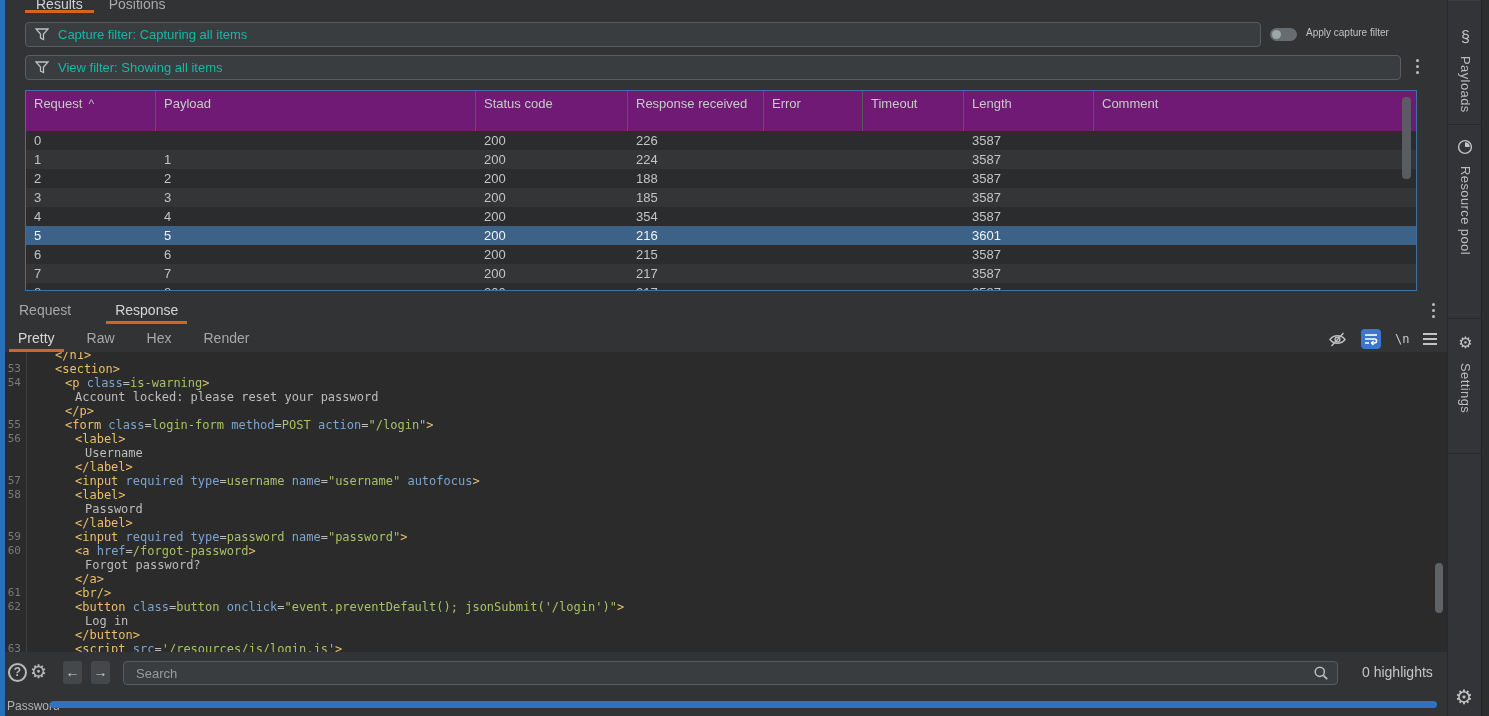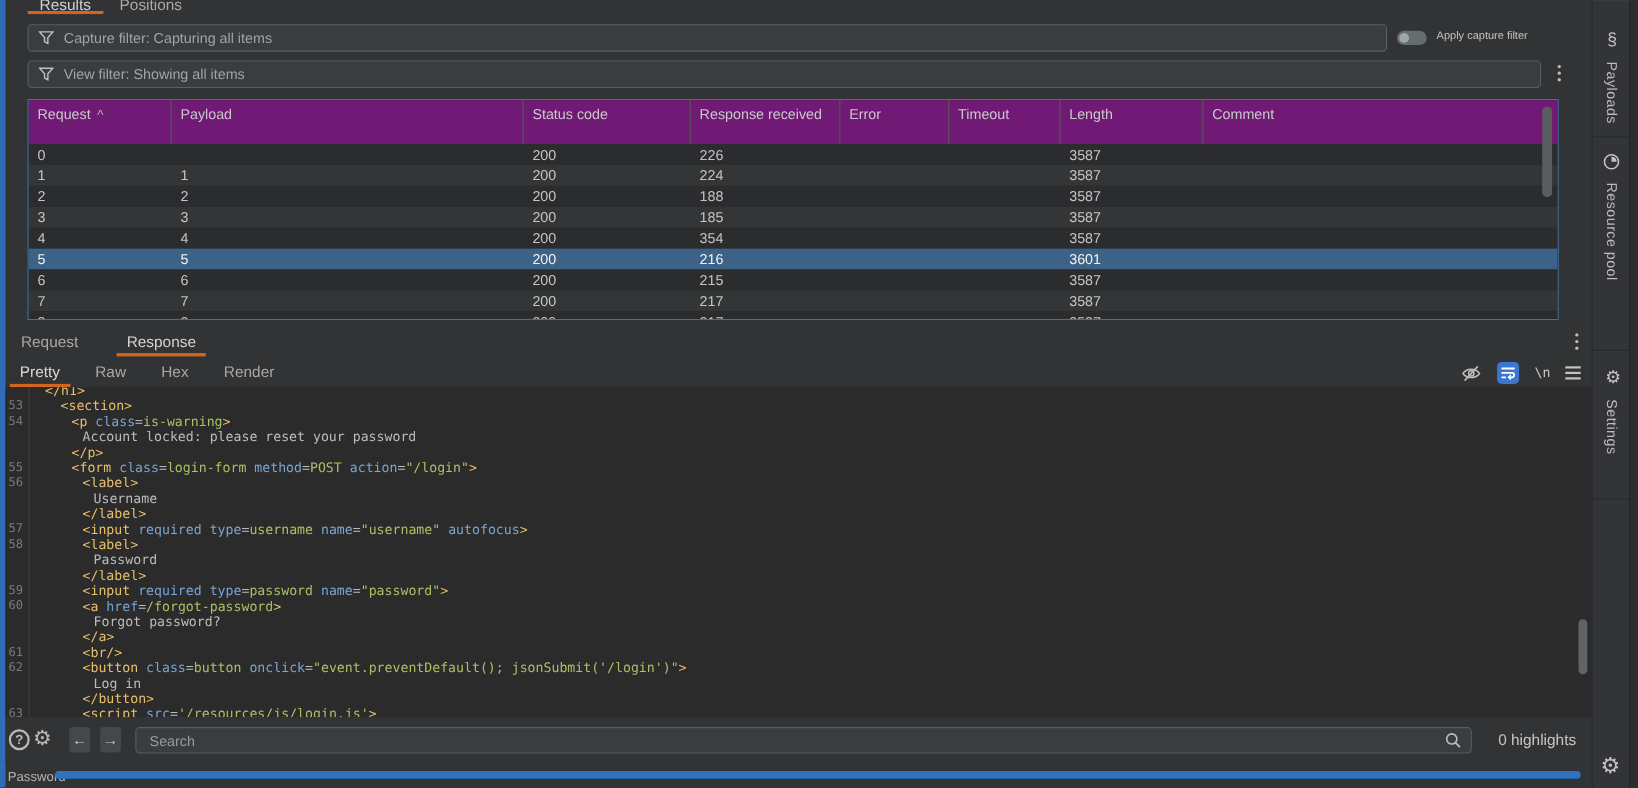--- a/index.html
+++ b/index.html
@@ -14,21 +14,21 @@
   .right-strip { left:1481px; top:0; width:8px; height:716px; background:#2c2d2f; border-left:1px solid #202224; }
 
   
   .top-tabs { left:25px; top:0; height:13px; display:flex; gap:4px; overflow:hidden; }
   .top-tab { padding:0 11px; position:relative; }
   .top-tab span { display:block; font-size:14px; line-height:20px; margin-top:-6px; color:#a9a9a9; }
   .top-tab.selected span { color:#d3d3d3; }
   .top-tab.selected { border-bottom:3px solid #d3651f; }
 
   
-  .filter-bar { left:25px; height:25px; background:#3a3d3f; border:1px solid #5a5e61; border-radius:4px; display:flex; align-items:center; padding-left:9px; gap:9px; font-size:13px; color:#a3a3a3; }
+  .filter-bar { left:25px; height:25px; background:#3a3d3f; border:1px solid #5a5e61; border-radius:4px; display:flex; align-items:center; padding-left:9px; gap:9px; font-size:13px; color:#14b8a6; }
   .capture-bar { top:22px; width:1236px; }
   .view-bar { top:55px; width:1376px; }
   .funnel { width:14px; height:13px; }
 
   .toggle { left:1270px; top:28px; width:27px; height:13px; border-radius:7px; background:#666d70; }
   .toggle .knob { position:absolute; left:2px; top:2px; width:9px; height:9px; border-radius:50%; background:#9da6a9; }
   .toggle-label { left:1306px; top:27px; font-size:10px; color:#c3c3c3; }
 
   .kebab { display:flex; flex-direction:column; gap:3px; align-items:center; width:10px; }
   .kebab i { width:3px; height:3px; border-radius:50%; background:#bdbdbd; }
@@ -297,21 +297,21 @@
   <span class="nl-glyph">\n</span>
   <span class="burger">
       <i></i>
       <i></i>
       <i></i>
     </span>
 </div>
 
 <div class="abs code-panel">
   <div id="code-rows">
-      <div class="code-row"><span class="ln"></span><span class="ct" style="left: 36px;"><span class="c-tag">&lt;/h1&gt;</span></span></div>
+      <div class="code-row"><span class="ln"></span><span class="ct" style="left: 50px;"><span class="c-tag">&lt;/h1&gt;</span></span></div>
       <div class="code-row"><span class="ln">53</span><span class="ct" style="left: 50px;"><span class="c-tag">&lt;section&gt;</span></span></div>
       <div class="code-row"><span class="ln">54</span><span class="ct" style="left: 60px;"><span class="c-tag">&lt;p </span><span class="c-attr">class</span><span class="c-plain">=</span><span class="c-val">is-warning</span><span class="c-tag">&gt;</span></span></div>
       <div class="code-row"><span class="ln"></span><span class="ct" style="left: 70px;"><span class="c-plain">Account locked: please reset your password</span></span></div>
       <div class="code-row"><span class="ln"></span><span class="ct" style="left: 60px;"><span class="c-tag">&lt;/p&gt;</span></span></div>
       <div class="code-row"><span class="ln">55</span><span class="ct" style="left: 60px;"><span class="c-tag">&lt;form </span><span class="c-attr">class</span><span class="c-plain">=</span><span class="c-val">login-form</span><span class="c-plain"> </span><span class="c-attr">method</span><span class="c-plain">=</span><span class="c-val">POST</span><span class="c-plain"> </span><span class="c-attr">action</span><span class="c-plain">=</span><span class="c-val">"/login"</span><span class="c-tag">&gt;</span></span></div>
       <div class="code-row"><span class="ln">56</span><span class="ct" style="left: 70px;"><span class="c-tag">&lt;label&gt;</span></span></div>
       <div class="code-row"><span class="ln"></span><span class="ct" style="left: 80px;"><span class="c-plain">Username</span></span></div>
       <div class="code-row"><span class="ln"></span><span class="ct" style="left: 70px;"><span class="c-tag">&lt;/label&gt;</span></span></div>
       <div class="code-row"><span class="ln">57</span><span class="ct" style="left: 70px;"><span class="c-tag">&lt;input </span><span class="c-attr">required</span><span class="c-plain"> </span><span class="c-attr">type</span><span class="c-plain">=</span><span class="c-val">username</span><span class="c-plain"> </span><span class="c-attr">name</span><span class="c-plain">=</span><span class="c-val">"username"</span><span class="c-plain"> </span><span class="c-attr">autofocus</span><span class="c-tag">&gt;</span></span></div>
       <div class="code-row"><span class="ln">58</span><span class="ct" style="left: 70px;"><span class="c-tag">&lt;label&gt;</span></span></div>

